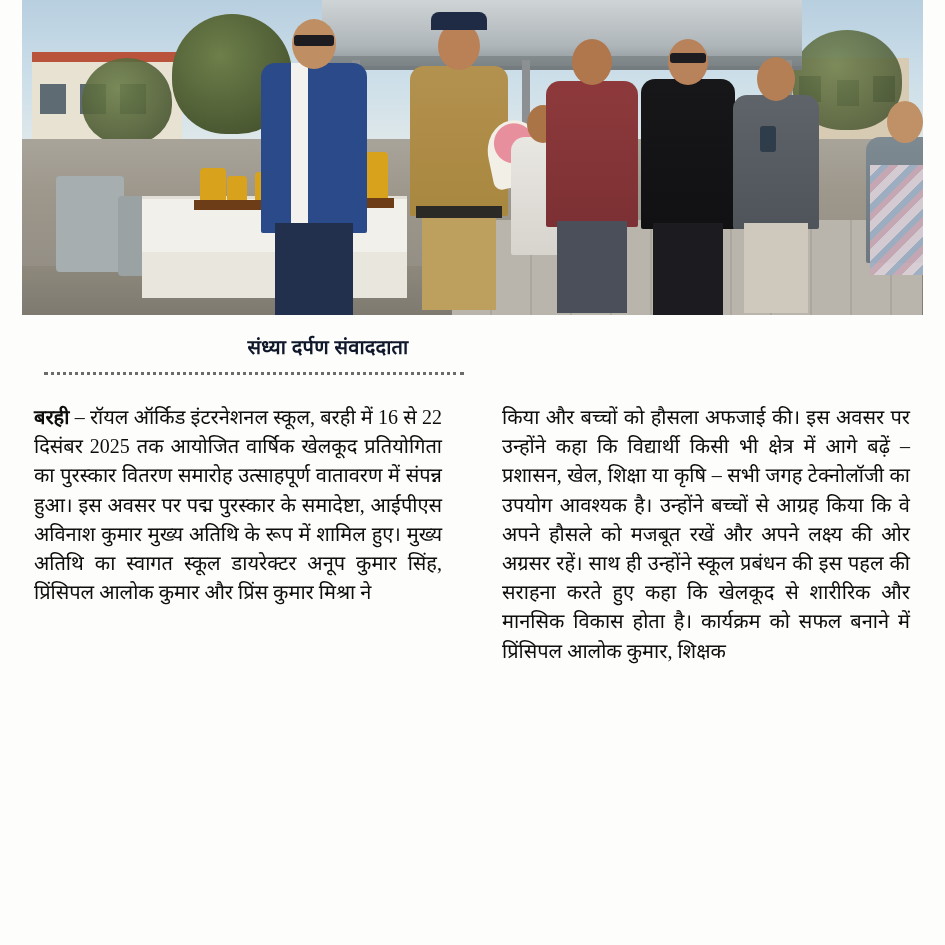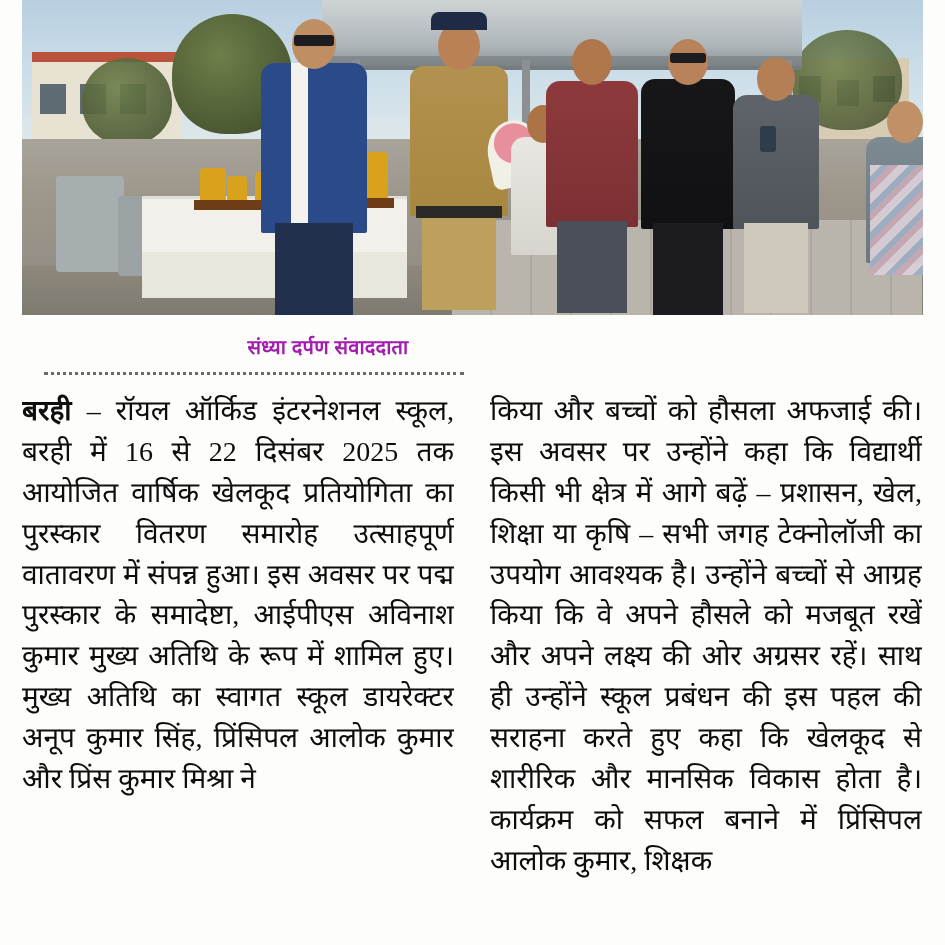--- a/index.html
+++ b/index.html
@@ -192,21 +192,21 @@
   .byline {
     text-align: left;
     padding: 18px 0 0 0;
     width: 420px;
     margin-left: 96px;
   }
   .byline-text {
     font-family: "Liberation Sans", sans-serif;
     font-weight: bold;
     font-size: 20px;
-    color: #a21caf;
+    color: #0f172a;
     letter-spacing: .2px;
     text-align: center;
   }
   .dotted-rule {
     width: 420px;
     margin: 12px 0 0 22px;
     border-top: 3px dotted #6b6b6b;
     height: 0;
   }
   .columns {
@@ -214,22 +214,22 @@
     gap: 36px;
     margin-top: 16px;
     height: 560px;
     overflow: hidden;
   }
   .col {
     width: 432px;
     overflow: hidden;
   }
   .col p {
-    margin: 0;
-    font-size: 28px;
+    margin: 12px;
+    font-size: 20px;
     line-height: 1.46;
     text-align: justify;
     text-justify: inter-word;
     color: #0d0d0d;
     font-family: "Liberation Serif", serif;
   }
   .dateline {
     font-weight: bold;
   }
   .col-right p { text-align: justify; }

